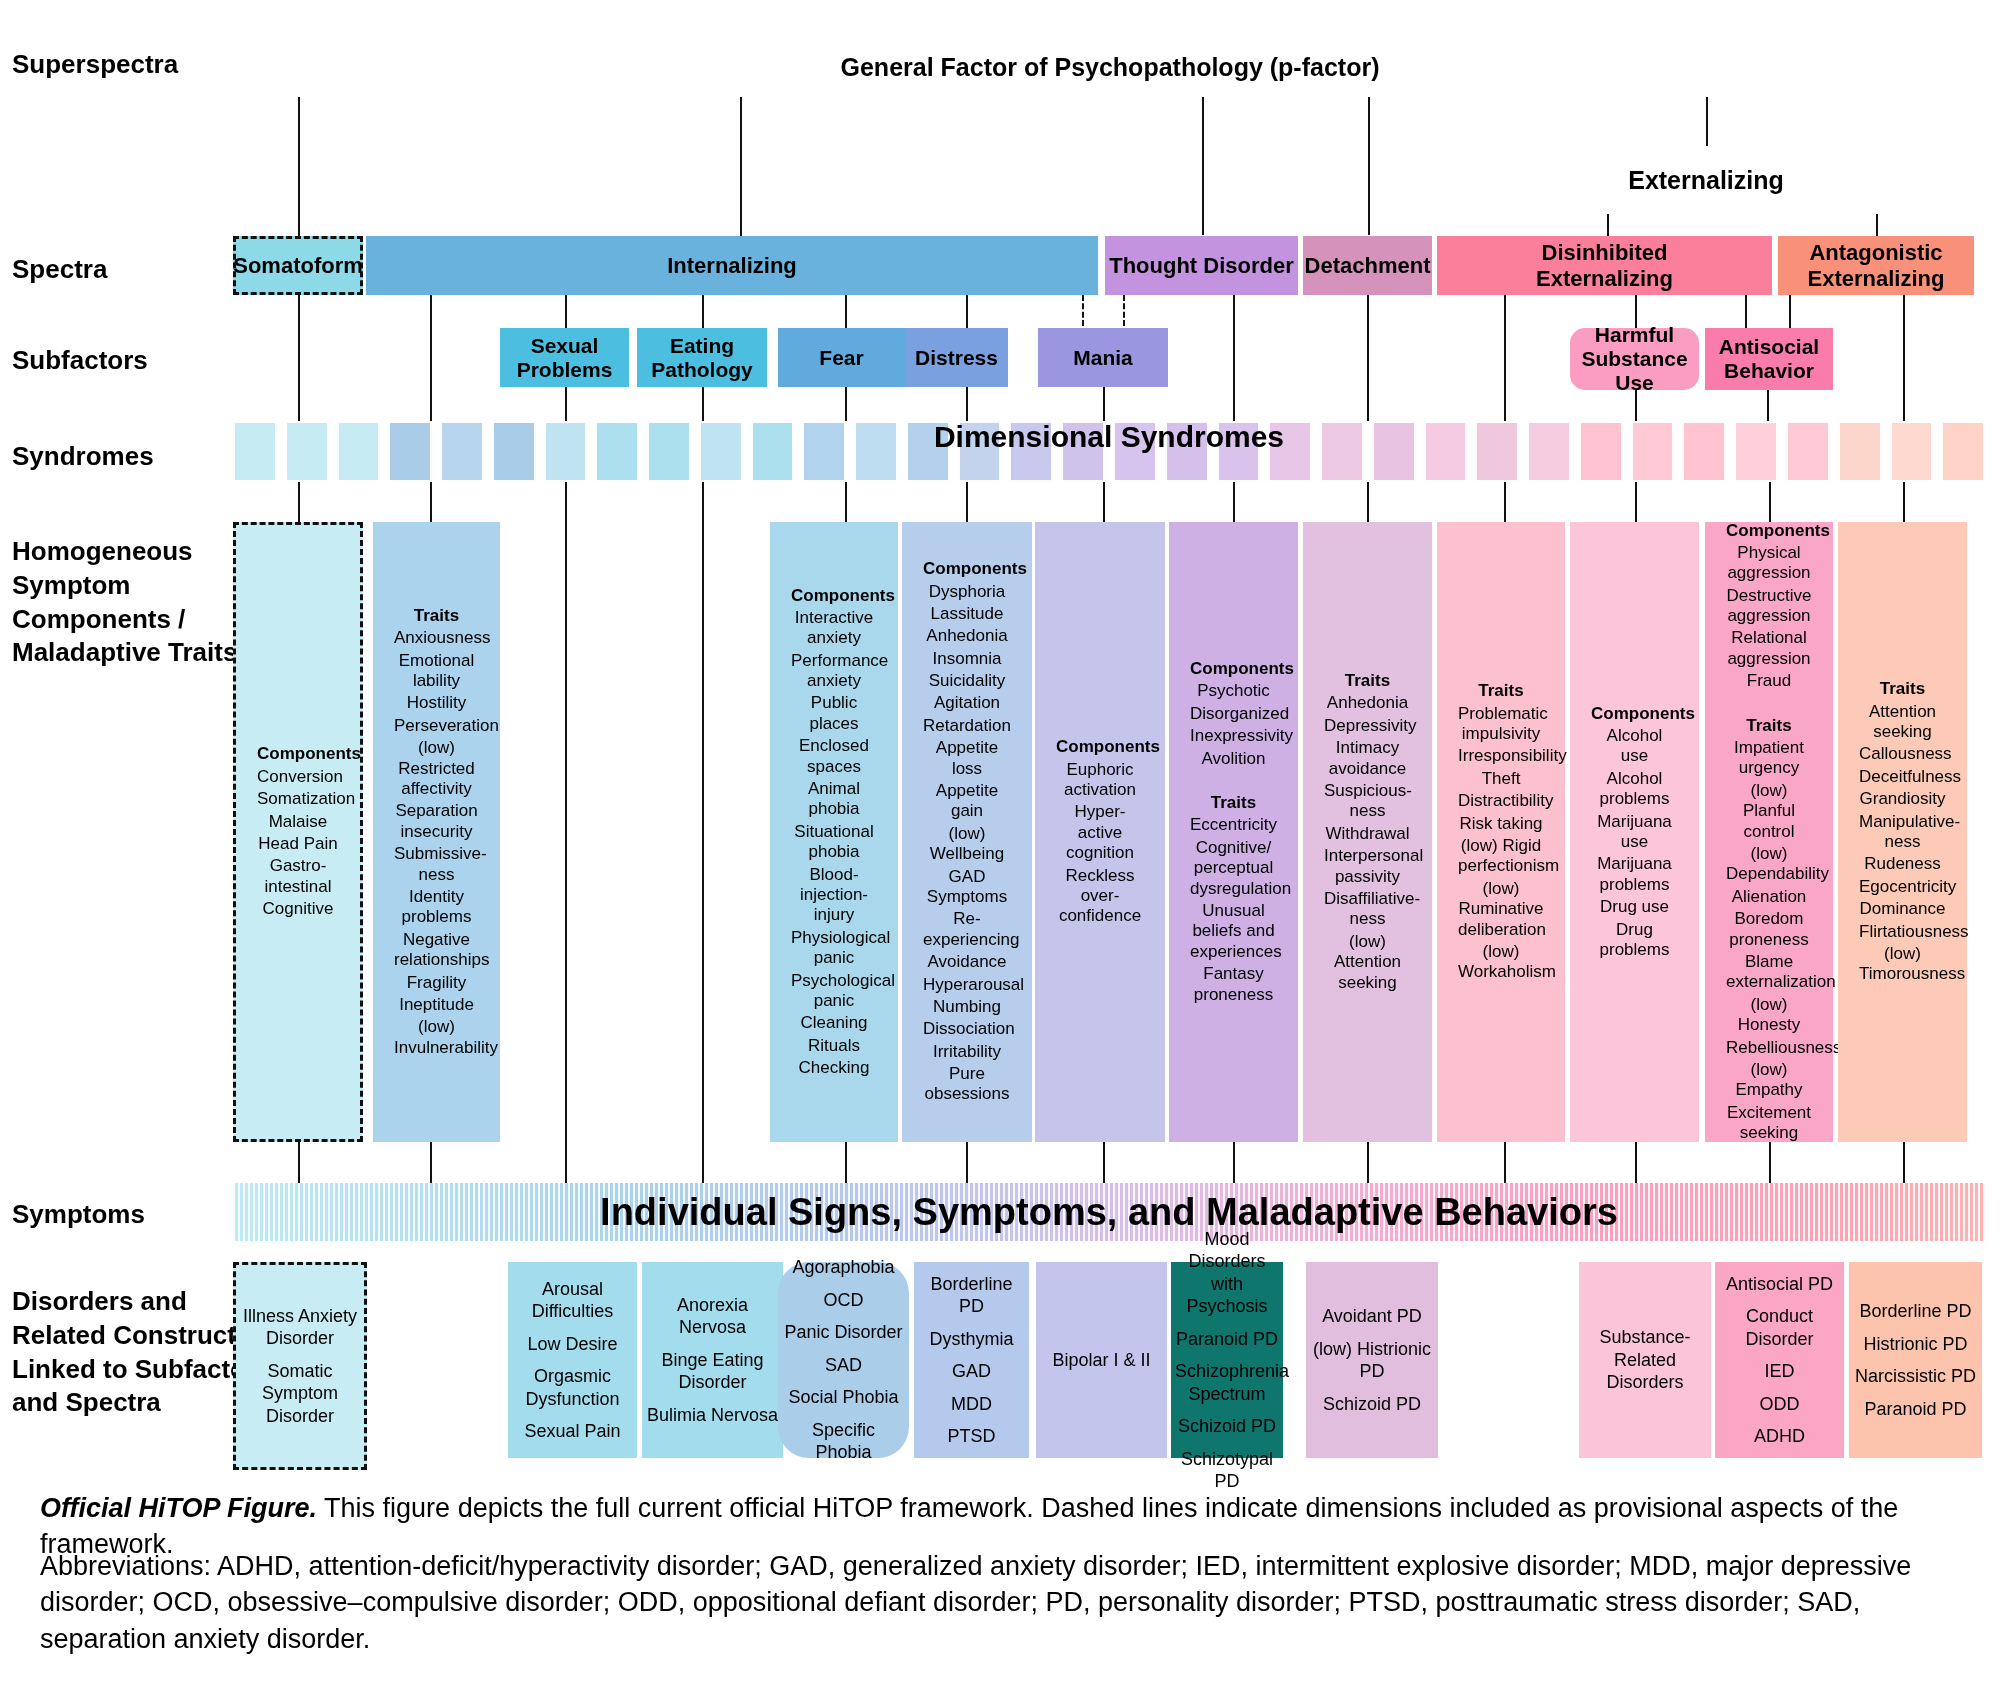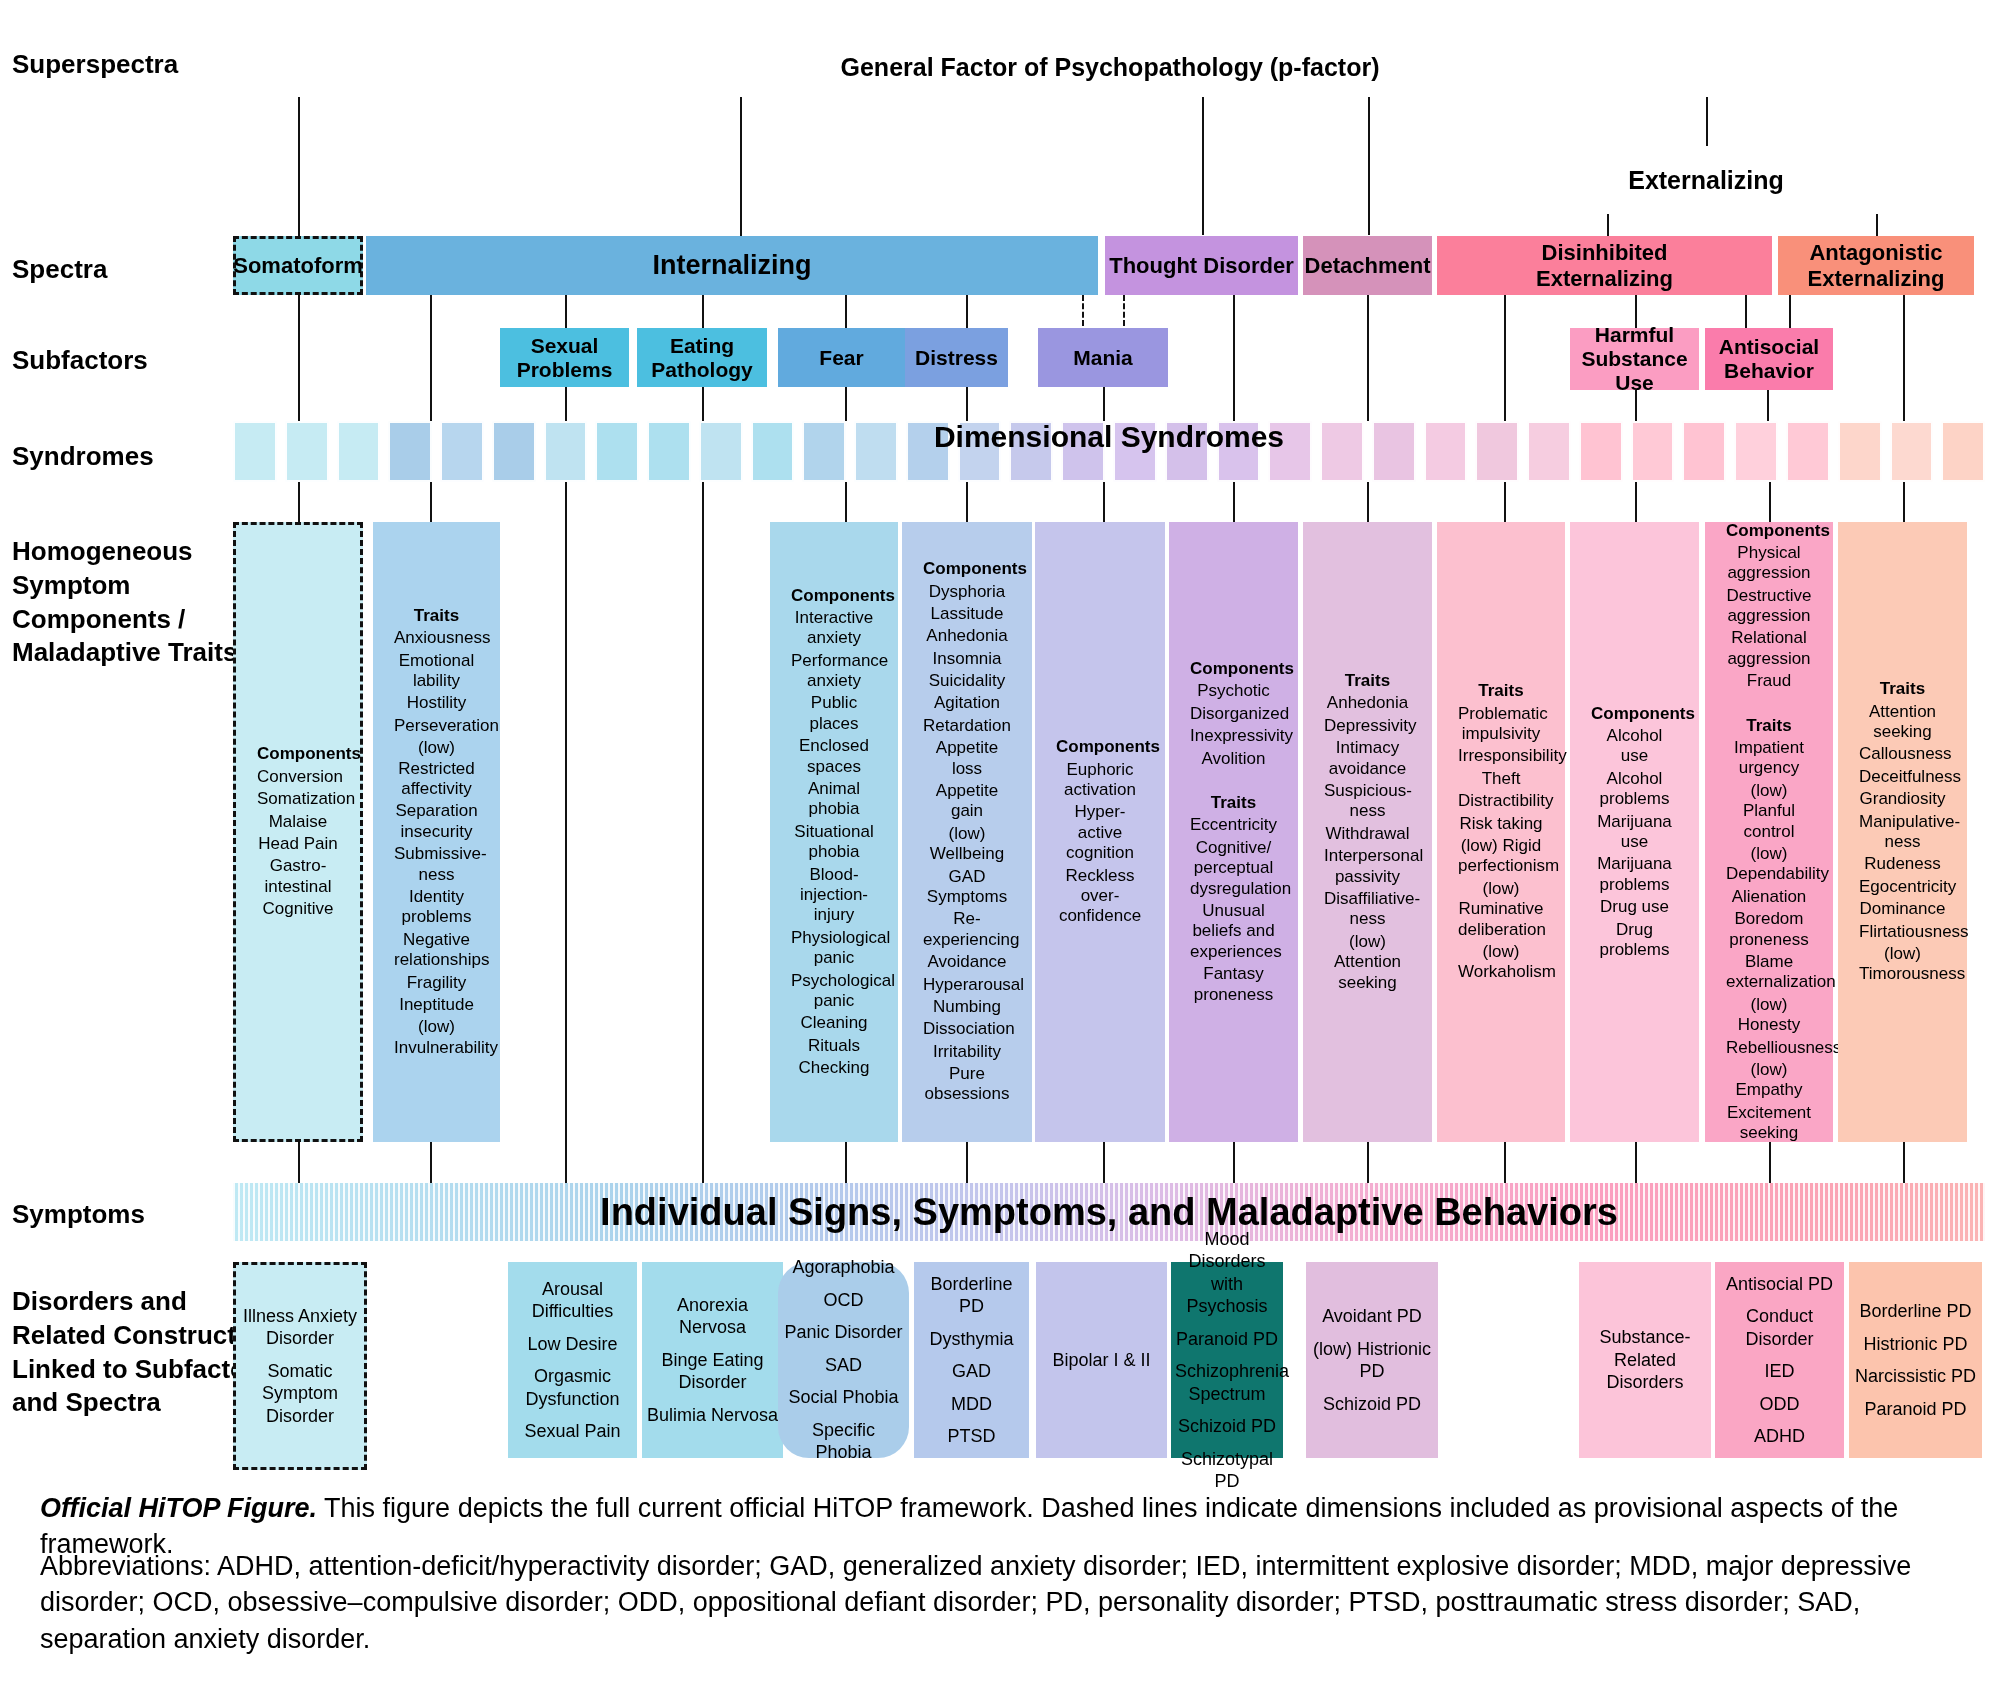--- a/index.html
+++ b/index.html
@@ -101,37 +101,37 @@
       <div class="vline" style="left: 1103px; top: 1142px; height: 41px; border-left-color: rgb(17, 17, 17);"></div>
       <div class="vline" style="left: 1233px; top: 1142px; height: 41px; border-left-color: rgb(17, 17, 17);"></div>
       <div class="vline" style="left: 1367px; top: 1142px; height: 41px; border-left-color: rgb(17, 17, 17);"></div>
       <div class="vline" style="left: 1504px; top: 1142px; height: 41px; border-left-color: rgb(17, 17, 17);"></div>
       <div class="vline" style="left: 1635px; top: 1142px; height: 41px; border-left-color: rgb(17, 17, 17);"></div>
       <div class="vline" style="left: 1769px; top: 1142px; height: 41px; border-left-color: rgb(17, 17, 17);"></div>
       <div class="vline" style="left: 1903px; top: 1142px; height: 41px; border-left-color: rgb(17, 17, 17);"></div>
     </div>
   <div id="spectra-row">
       <div class="bar dashedbox" style="left: 233px; top: 236px; width: 130px; height: 59px; background: rgb(142, 217, 231); font-size: 22px;">Somatoform</div>
-      <div class="bar" style="left: 366px; top: 236px; width: 732px; height: 59px; background: rgb(106, 178, 222); font-size: 27px;">Internalizing</div>
+      <div class="bar" style="left: 366px; top: 236px; width: 732px; height: 59px; background: rgb(106, 178, 222); font-size: 22px;">Internalizing</div>
       <div class="bar" style="left: 1105px; top: 236px; width: 193px; height: 59px; background: rgb(196, 147, 223); font-size: 22px;">Thought Disorder</div>
       <div class="bar" style="left: 1303px; top: 236px; width: 129px; height: 59px; background: rgb(213, 146, 186); font-size: 22px;">Detachment</div>
       <div class="bar" style="left: 1437px; top: 236px; width: 335px; height: 59px; background: rgb(251, 127, 155); font-size: 22px;">Disinhibited
 Externalizing</div>
       <div class="bar" style="left: 1778px; top: 236px; width: 196px; height: 59px; background: rgb(249, 144, 122); font-size: 22px;">Antagonistic
 Externalizing</div>
     </div>
   <div id="subfactors-row">
       <div class="bar" style="left: 500px; top: 328px; width: 129px; height: 59px; background: rgb(76, 191, 224); font-size: 21px;">Sexual
 Problems</div>
       <div class="bar" style="left: 637px; top: 328px; width: 130px; height: 59px; background: rgb(76, 191, 224); font-size: 21px;">Eating
 Pathology</div>
       <div class="bar" style="left: 778px; top: 328px; width: 127px; height: 59px; background: rgb(97, 170, 222); font-size: 21px;">Fear</div>
       <div class="bar" style="left: 905px; top: 328px; width: 103px; height: 59px; background: rgb(123, 160, 224); font-size: 21px;">Distress</div>
       <div class="bar" style="left: 1038px; top: 328px; width: 130px; height: 59px; background: rgb(154, 150, 224); font-size: 21px;">Mania</div>
-      <div class="bar" style="left: 1570px; top: 328px; width: 129px; height: 62px; background: rgb(251, 157, 194); font-size: 21px;">Harmful
+      <div class="bar" style="left: 1570px; top: 328px; width: 129px; height: 62px; background: rgb(251, 157, 194); font-size: 21px; border-radius: 15px;">Harmful
 Substance
 Use</div>
       <div class="bar" style="left: 1705px; top: 328px; width: 128px; height: 62px; background: rgb(250, 124, 171); font-size: 21px;">Antisocial
 Behavior</div>
     </div>
 
   <div class="synband" id="syndromes-band" style="left:233px;top:421px;width:1752px;height:61px;">
       <div class="synsq" style="background: rgb(198, 235, 243);"></div>
       <div class="synsq" style="background: rgb(198, 235, 243);"></div>
       <div class="synsq" style="background: rgb(198, 235, 243);"></div>

